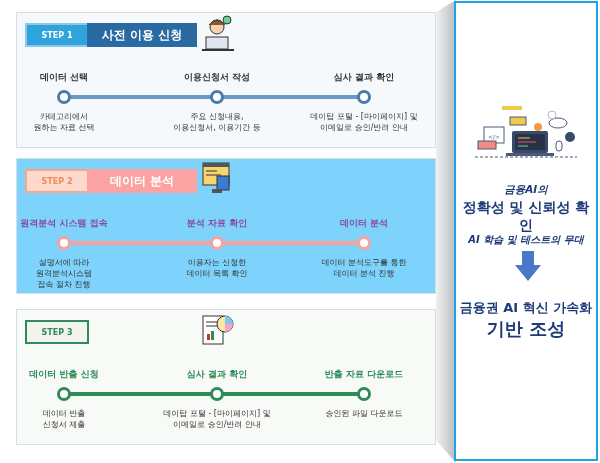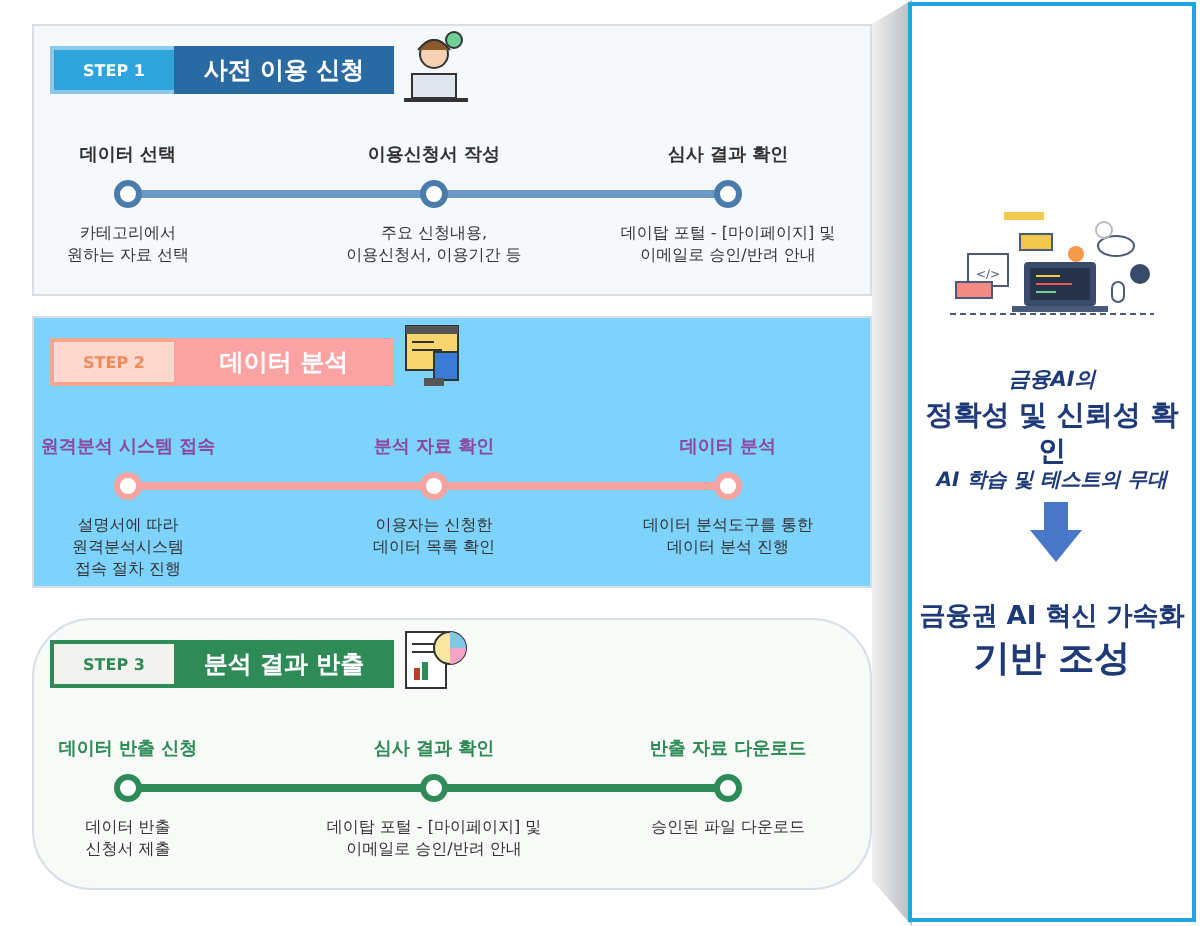--- a/index.html
+++ b/index.html
@@ -83,23 +83,22 @@
         <div>이용자는 신청한</div>
         <div>데이터 목록 확인</div>
       </div>
       <div class="lbl" style="left:282px;color:#8a4aa0">데이터 분석</div>
       <div class="node" style="left:340px;border-color:#f5a3a0"></div>
       <div class="desc" style="left:277px">
         <div>데이터 분석도구를 통한</div>
         <div>데이터 분석 진행</div>
       </div>
     </div>
-    <div class="panel p3" style="top: 309px; border-radius: 30px;">
+    <div class="panel p3" style="top: 309px;">
       <div class="step-tag" style="background:#f2f3ee;color:#2e8a57;border:2px solid #2e8a57">STEP 3</div>
-      <div class="title-bar" style="background:#2e8a57">분석 결과 반출</div>
       <div class="icon-box"><svg width="42" height="40" viewBox="0 0 42 40">
           <rect x="6" y="6" width="20" height="28" fill="#fff" stroke="#333"></rect>
           <line x1="9" y1="12" x2="20" y2="12" stroke="#333"></line>
           <line x1="9" y1="16" x2="20" y2="16" stroke="#333"></line>
           <rect x="10" y="24" width="3" height="6" fill="#c0392b"></rect>
           <rect x="14" y="21" width="3" height="9" fill="#2e8a57"></rect>
           <circle cx="28" cy="14" r="8" fill="#fbe7a1" stroke="#333"></circle>
           <path d="M28 14 L28 6 A8 8 0 0 1 36 14 Z" fill="#7fc8e8"></path>
           <path d="M28 14 L36 14 A8 8 0 0 1 28 22 Z" fill="#f5a3c7"></path>
         </svg></div>

